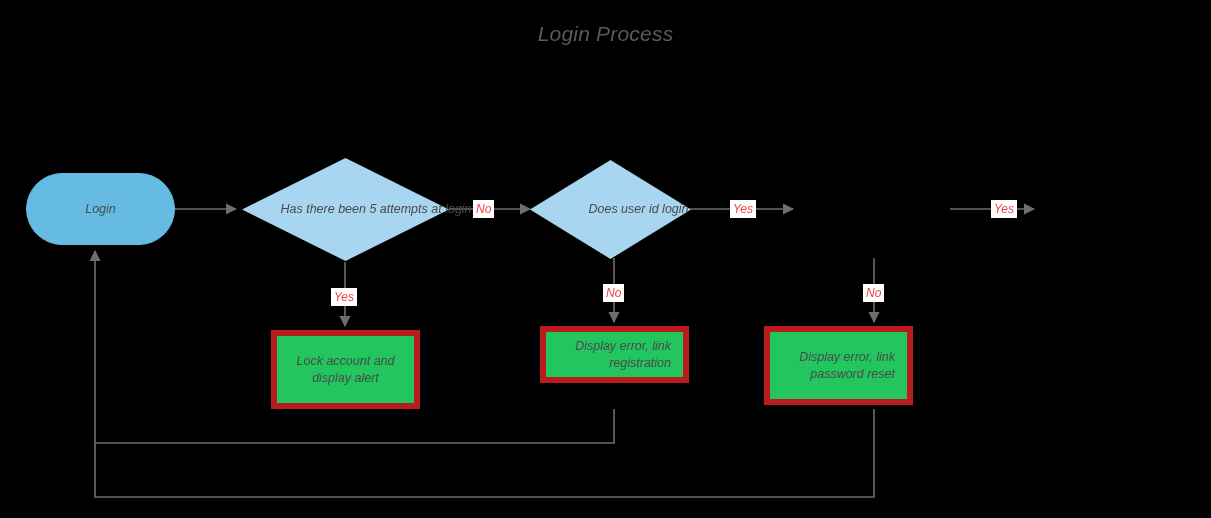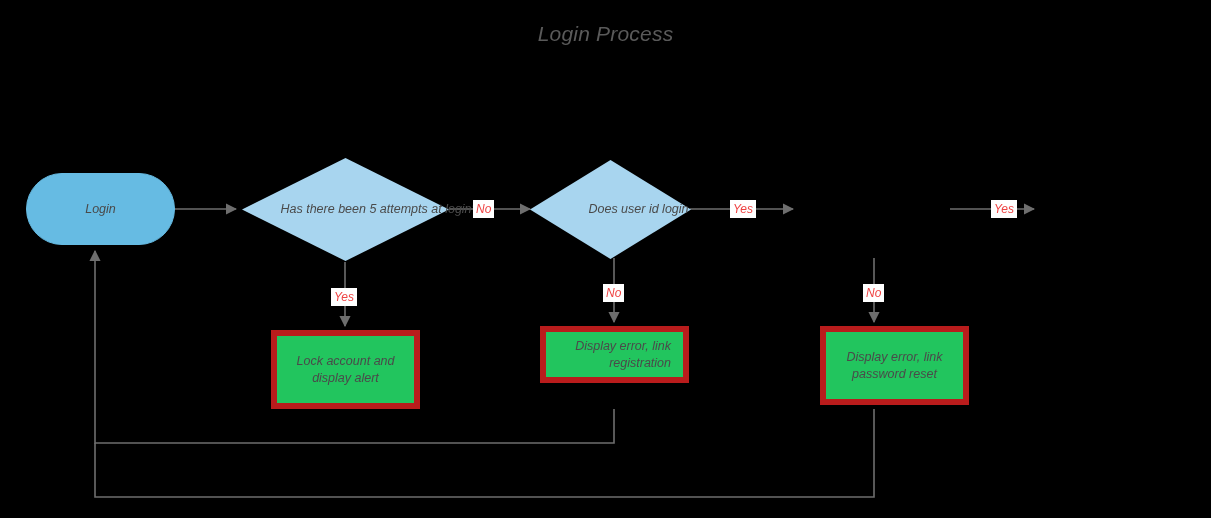--- a/index.html
+++ b/index.html
@@ -138,21 +138,21 @@
 
 
   <div class="node process" style="left:271px; top:330px; width:149px; height:79px; padding:0 10px;">
     <span>Lock account and display alert</span>
   </div>
 
   <div class="node process" style="left:540px; top:326px; width:149px; height:57px; padding:0 12px;text-align:right;">
     <span>Display error, link registration</span>
   </div>
 
-  <div class="node process" style="left:820px; top:326px; width:149px; height:79px; padding:0 12px;">
+  <div class="node process" style="left:764px; top:326px; width:149px; height:79px; padding:0 12px;text-align:right;">
     <span>Display error, link password reset</span>
   </div>
 
   <div class="edge-label" style="left:473px; top:200px;">No</div>
 
   <div class="edge-label" style="left:331px; top:288px;">Yes</div>
 
   <div class="edge-label" style="left:730px; top:200px;">Yes</div>
 
   <div class="edge-label" style="left:603px; top:284px;">No</div>

